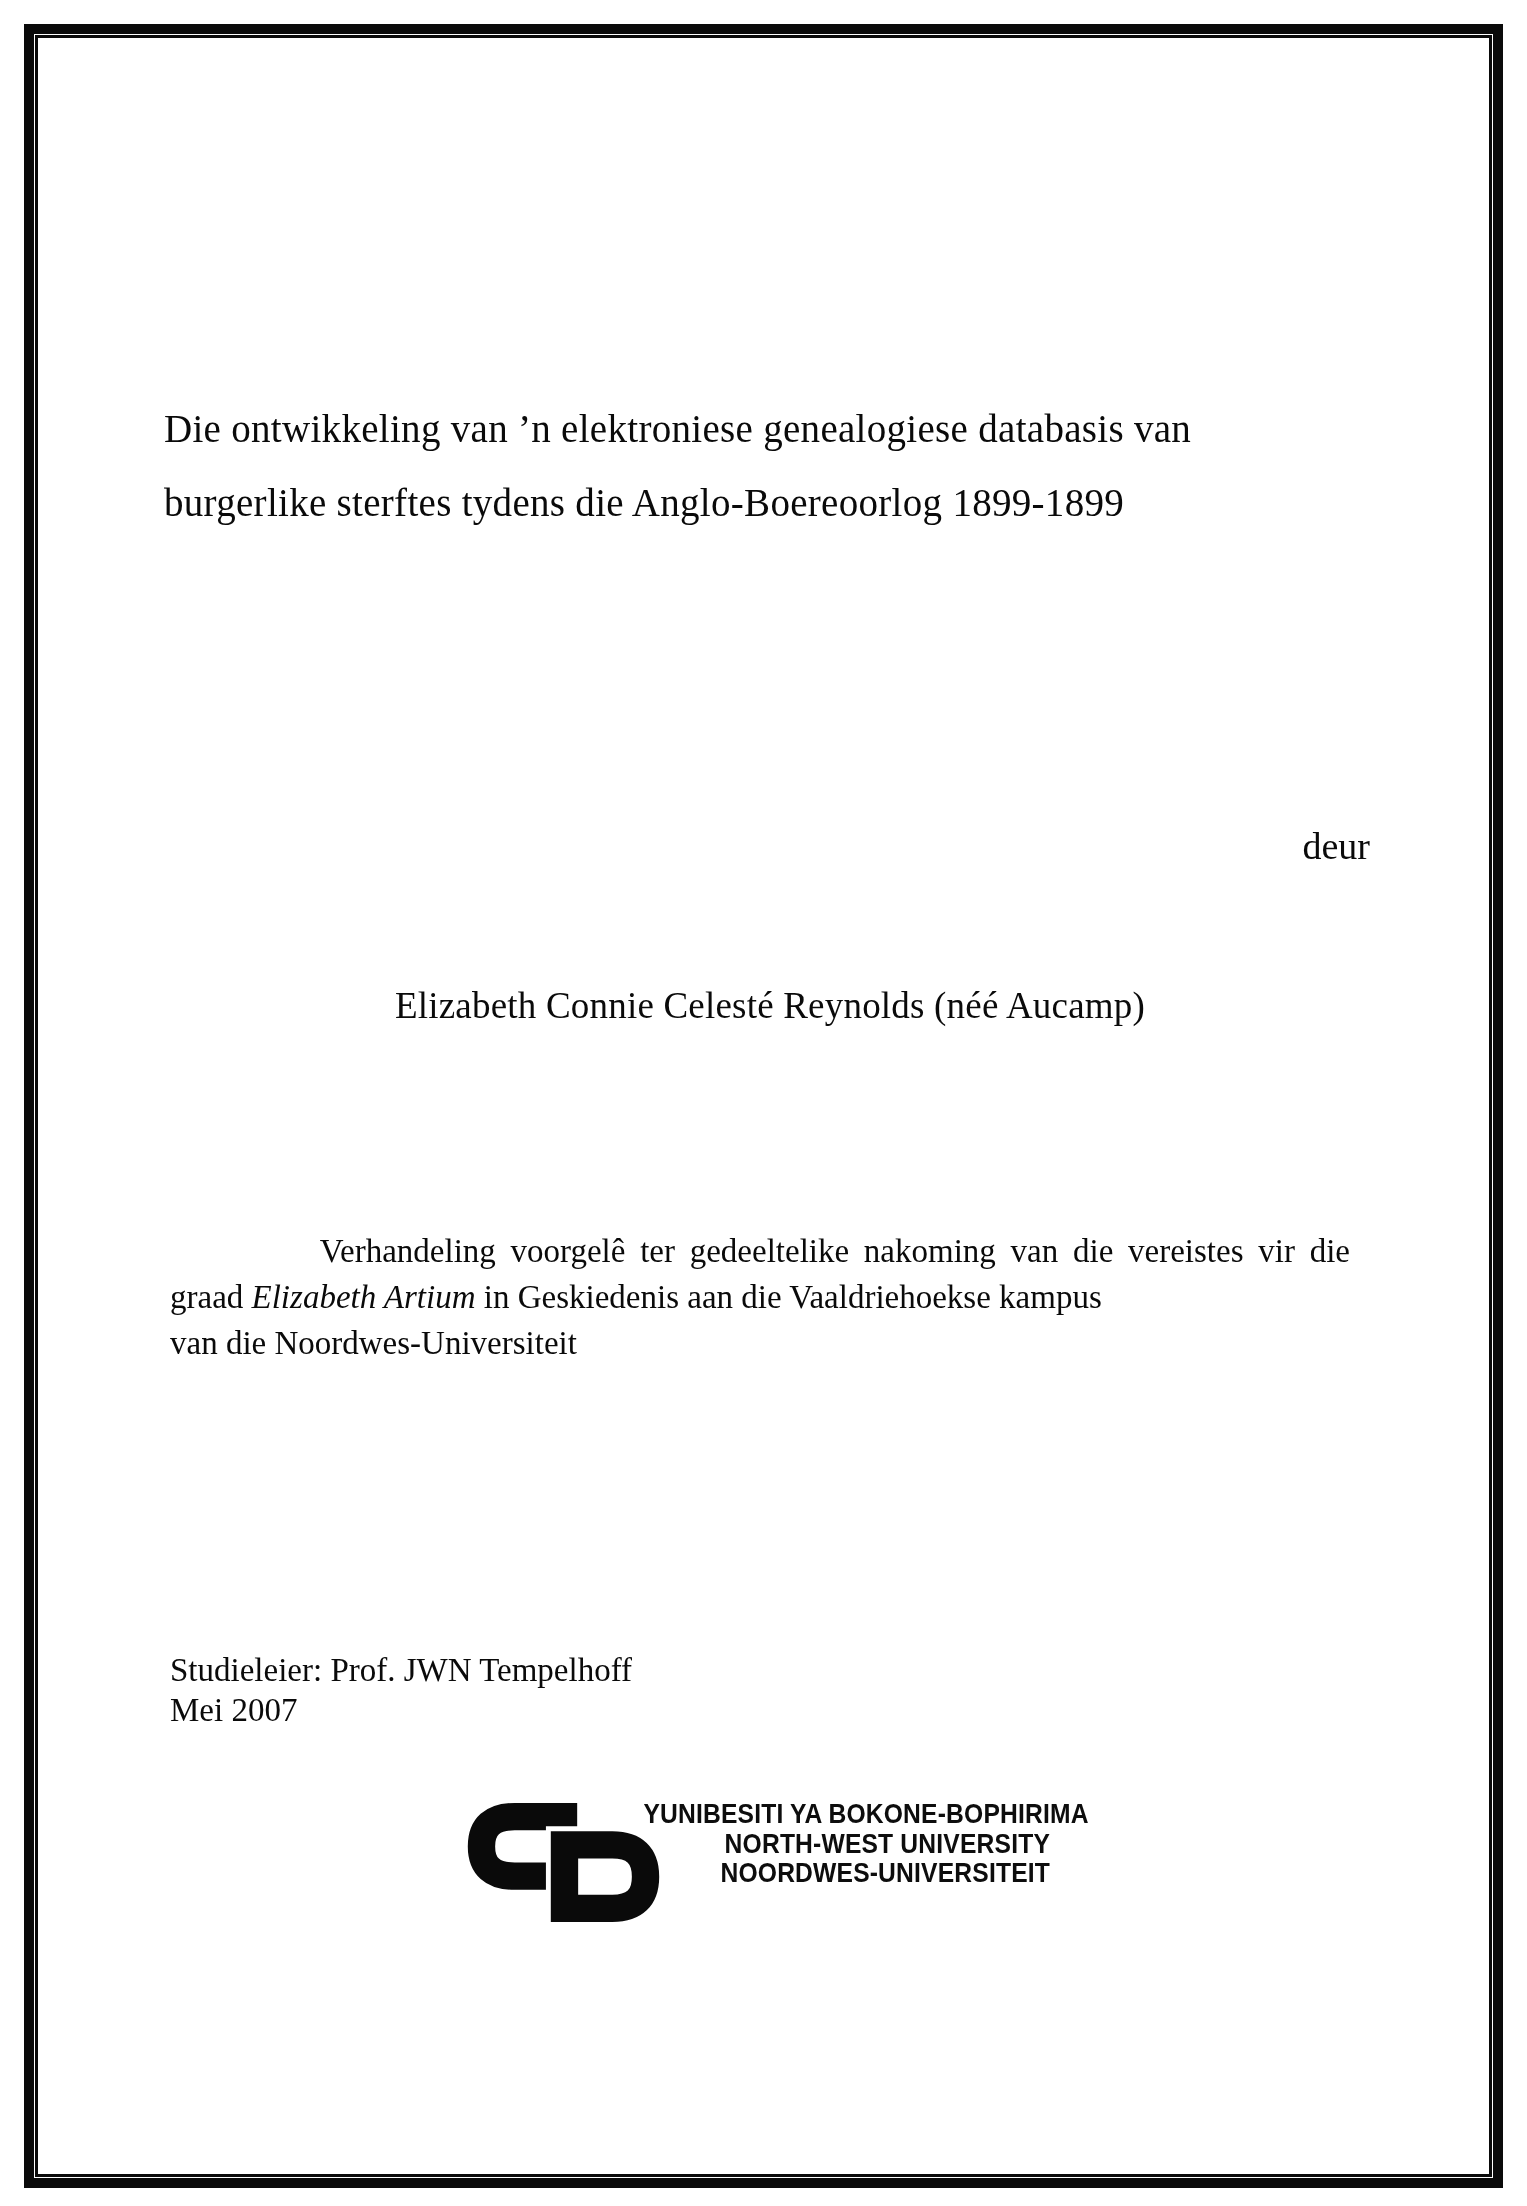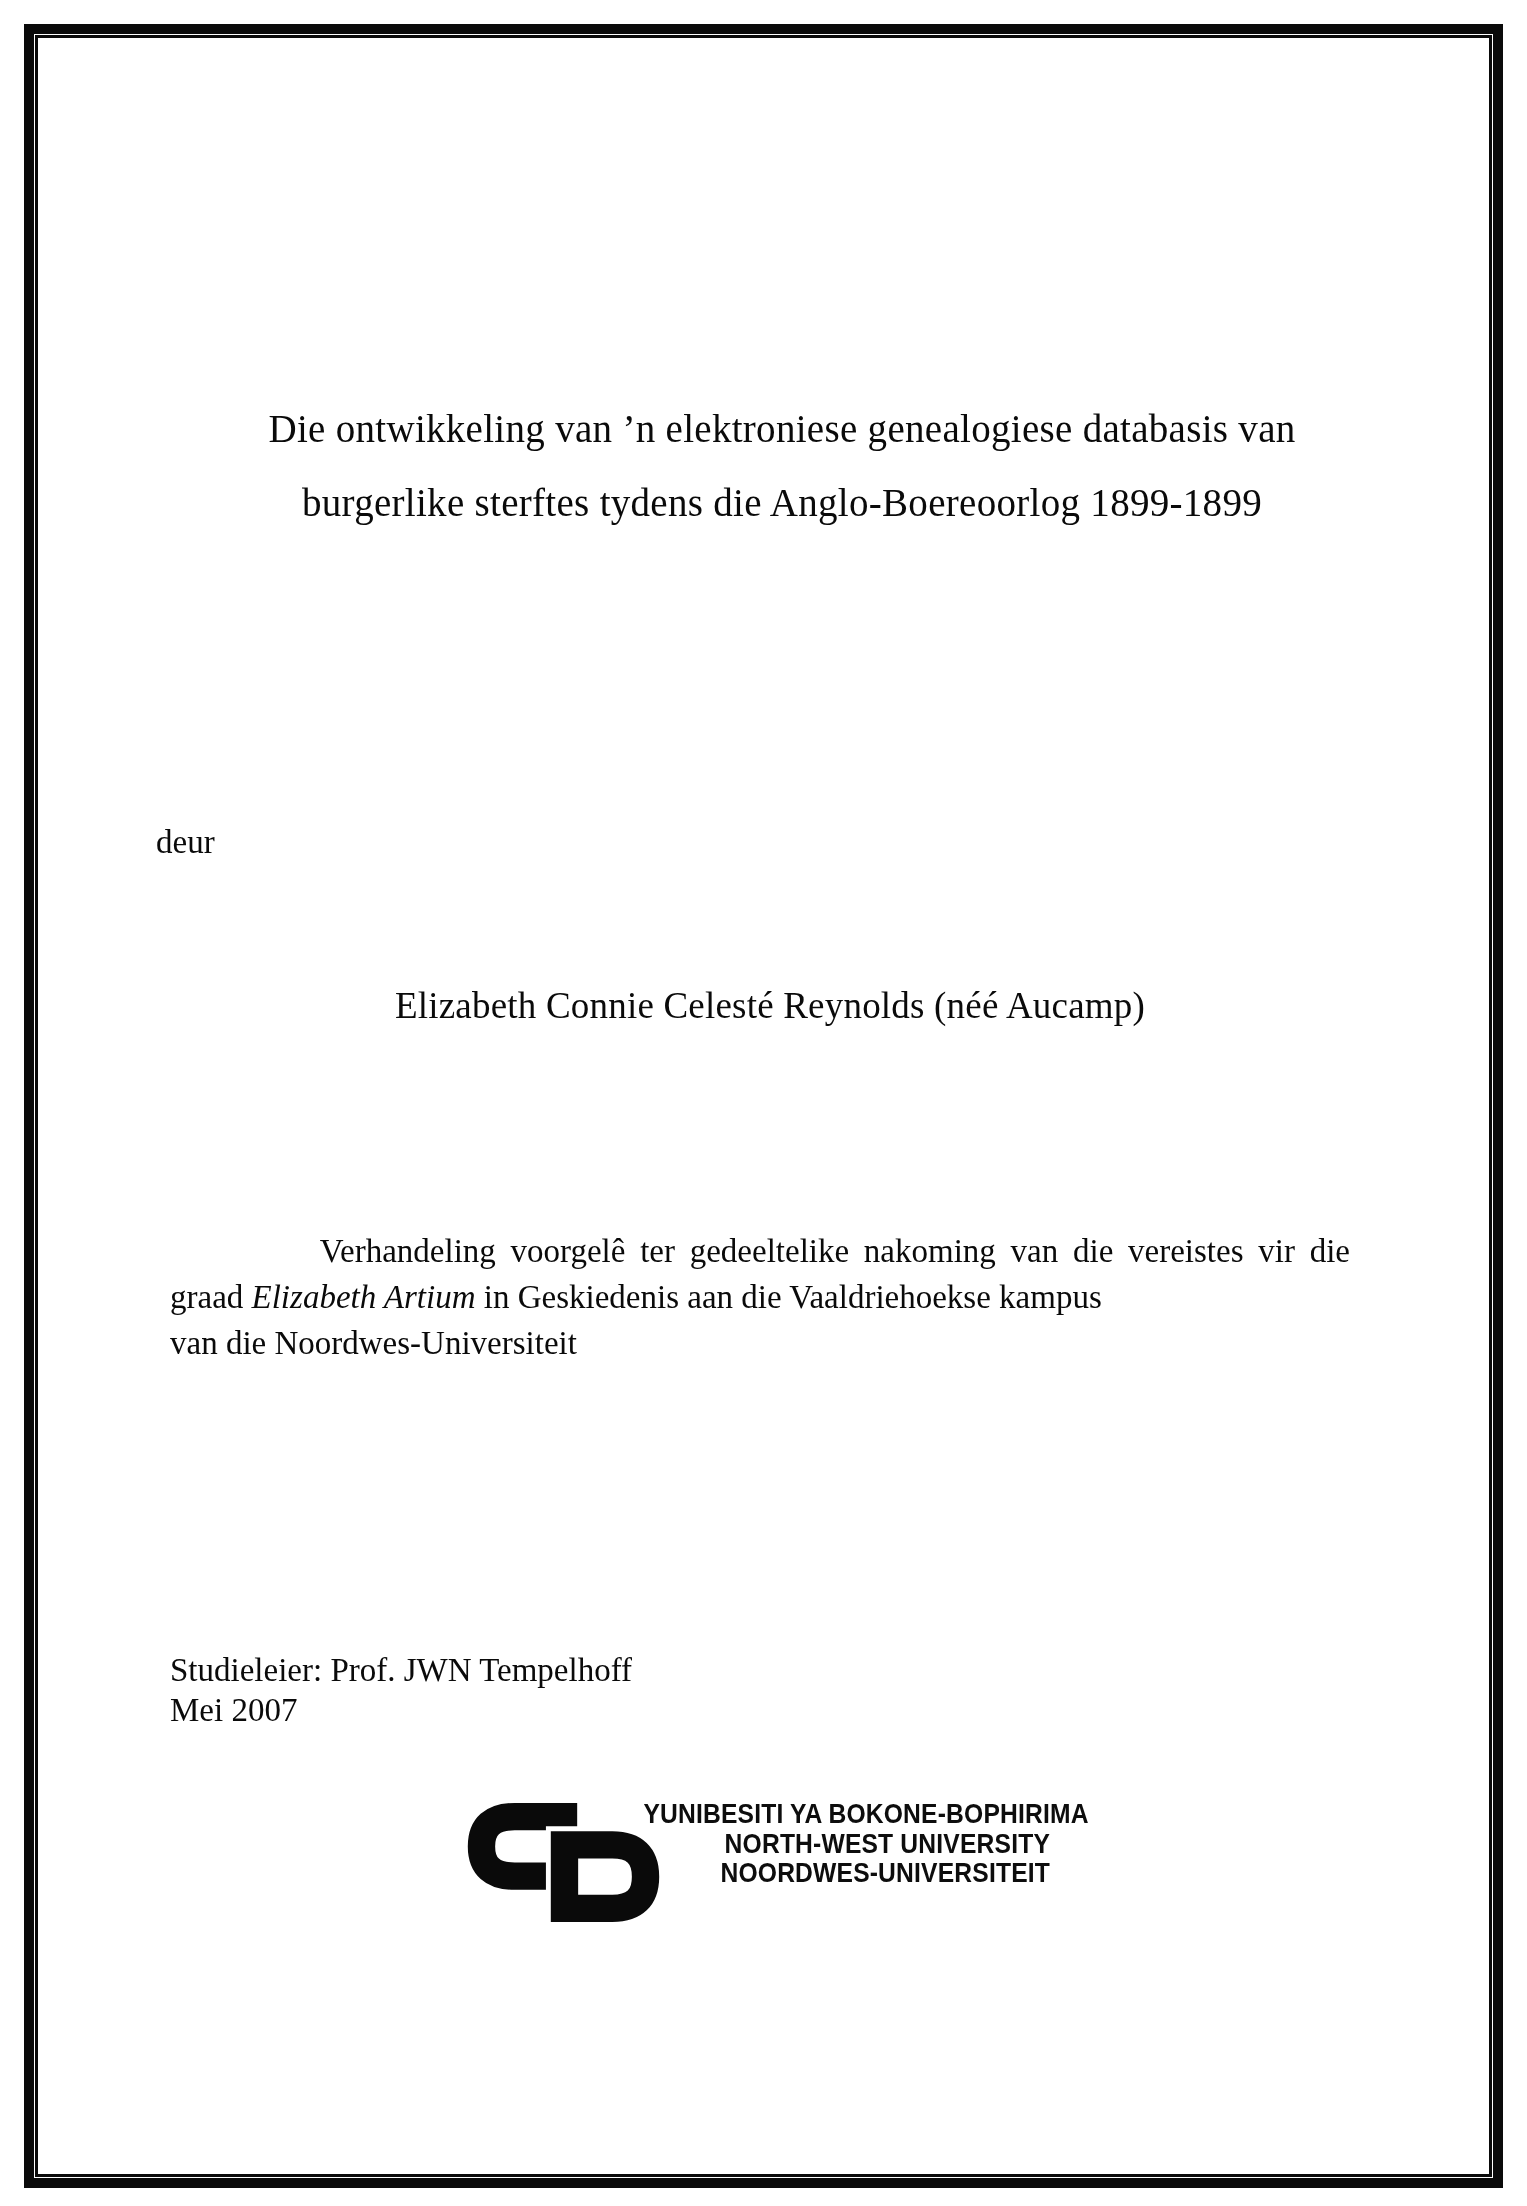--- a/index.html
+++ b/index.html
@@ -18,29 +18,29 @@
     position: absolute; left: 24px; top: 24px;
     width: 1479px; height: 2164px;
     border: 10px solid #0a0a0a;
   }
   .inner-frame {
     position: absolute; inset: 1px;
     border: 3px solid #0a0a0a;
   }
 
   .title {
-    position: absolute; left: 182px; top: 392px; width: 1200px;
+    position: absolute; left: 164px; top: 392px; width: 1200px;
     font-size: 39px; font-weight: 400; line-height: 74px;
-    text-align: center; letter-spacing: 0.3px;
+    text-align: left; letter-spacing: 0.3px;
   }
   .title .tl { display: block; }
 
   .byline {
-    position: absolute; left: 156px; top: 824px; width: 1200px;
-    font-size: 33px; text-align: left;
+    position: absolute; left: 170px; top: 824px; width: 1200px;
+    font-size: 38px; text-align: right;
   }
 
   .author {
     position: absolute; left: 170px; top: 984px; width: 1200px;
     font-size: 37px; text-align: center; letter-spacing: 0.2px;
   }
 
   .statement {
     position: absolute; left: 170px; top: 1228px; width: 1180px;
     font-size: 33px; line-height: 46px;

